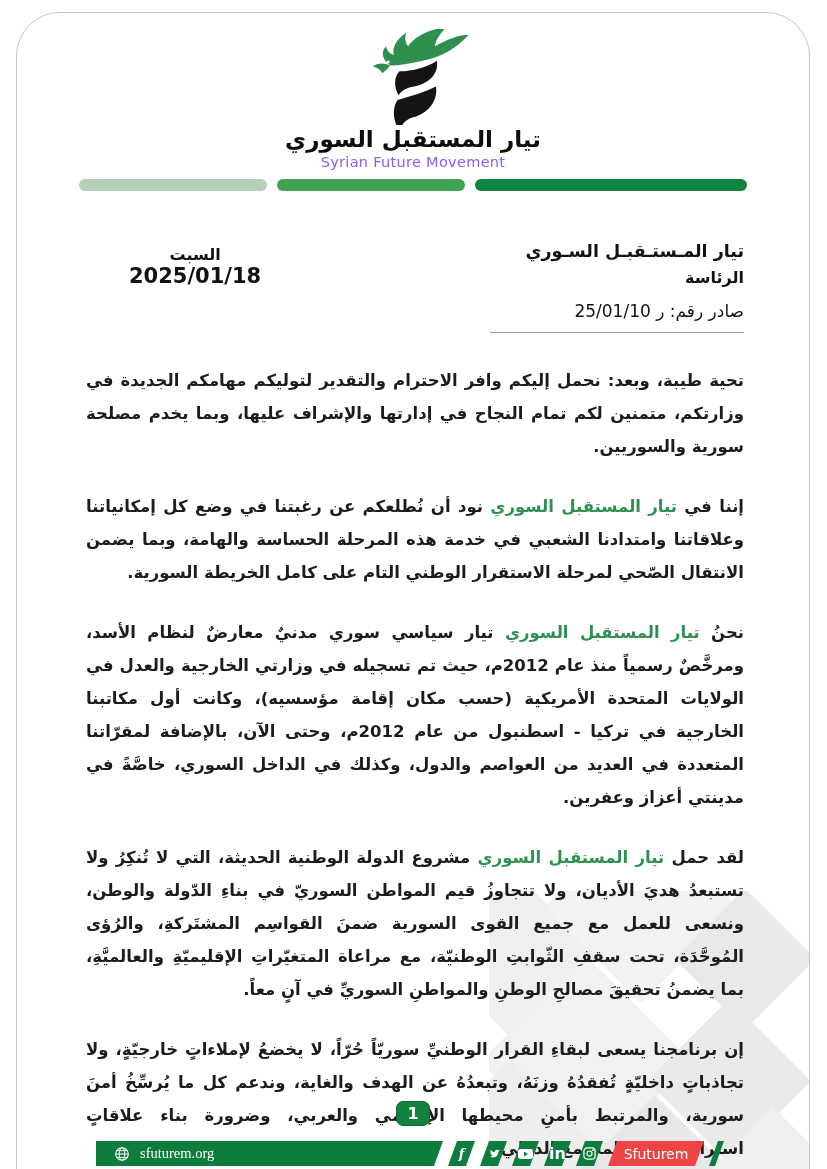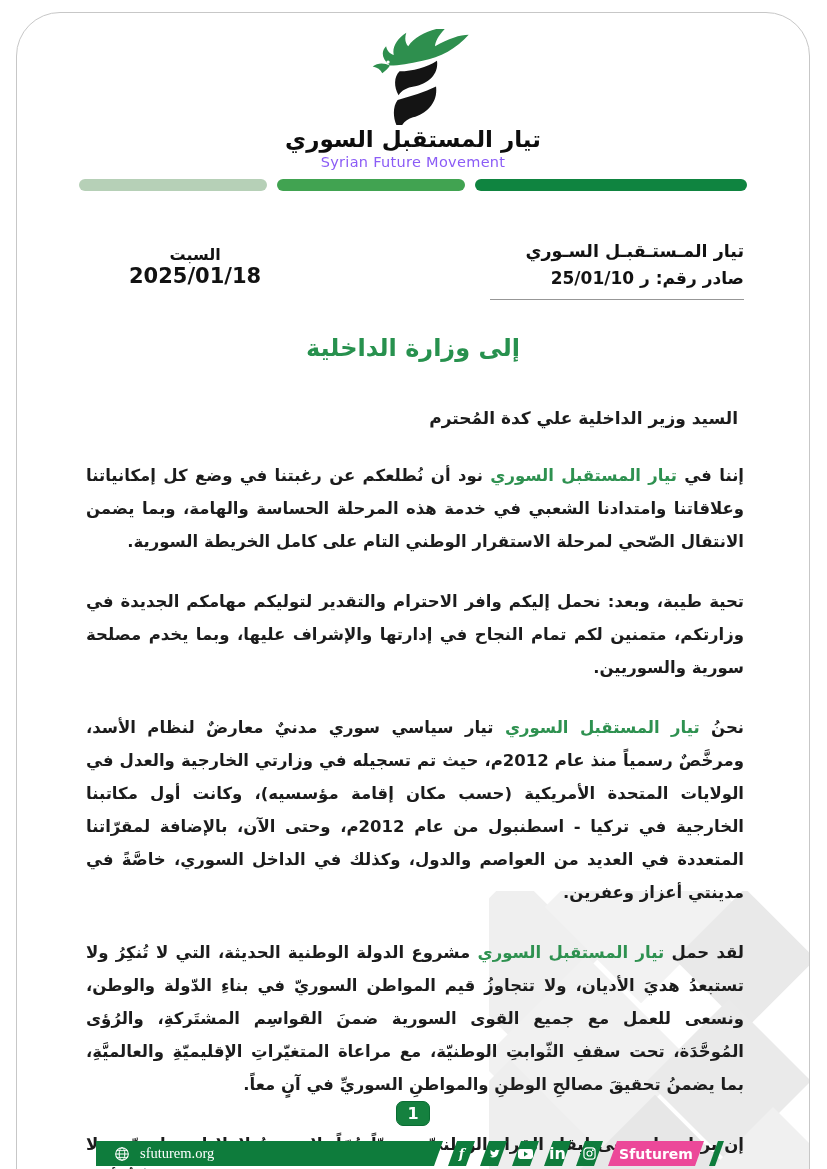--- a/index.html
+++ b/index.html
@@ -33,21 +33,21 @@
   .tribar .seg{border-radius:7px;}
   .seg-light{flex:1;background:#b6d0b7;}
   .seg-mid{flex:1;background:#41a351;}
   .seg-dark{flex:1.45;background:#0f8440;}
   
   .meta{direction:rtl;display:flex;justify-content:space-between;align-items:flex-start;
         padding:50px 65px 0 112px;position:relative;z-index:1;color:#121212;}
   .meta-right{width:254px;}
   .meta-org{font-size:17.5px;font-weight:800;}
   .meta-dept{font-size:16px;font-weight:700;margin-top:7px;}
-  .meta-ref{font-size:17px;font-weight:700;margin-top:7px;}
+  .meta-ref{font-size:17px;font-weight:400;margin-top:14px;}
   .meta-sep{border-top:1.6px solid #979797;margin-top:11px;}
   .meta-left{text-align:center;margin-top:4px;}
   .meta-day{font-size:16px;font-weight:700;}
   .meta-date{font-size:21px;font-weight:700;direction:ltr;}
   
   .title{position:relative;z-index:1;text-align:center;color:#27914e;
          font-size:24px;font-weight:900;margin-top:34px;}
   .content{position:relative;z-index:1;direction:rtl;padding:0 65px 0 69px;color:#1c1c1c;}
   .salutation{font-size:17px;font-weight:700;margin-top:46px;padding-right:6px;text-align:right;}
   .para{font-size:16.5px;font-weight:700;line-height:33px;text-align:justify;margin:0 0 27px 0;}
@@ -63,23 +63,23 @@
   }
   
   .footer{position:absolute;left:79px;top:1128px;width:628px;height:25px;z-index:2;
           display:flex;align-items:stretch;gap:5px;}
   .f-left{flex:1;background:#0e7c3c;clip-path:polygon(0 0,100% 0,calc(100% - 9px) 100%,0 100%);
           display:flex;align-items:center;gap:10px;padding:0 6px 0 18px;direction:ltr;}
   .f-site{color:#fff;font-family:"Liberation Serif","DejaVu Serif",serif;font-size:14.5px;}
   .social-box{width:27px;background:#0e7c3c;clip-path:polygon(9px 0,100% 0,calc(100% - 9px) 100%,0 100%);
           display:flex;align-items:center;justify-content:center;color:#fff;}
   .social-box .tglyph{font-size:13px;font-weight:800;font-style:italic;line-height:1;}
-  .f-handle{width:96px;background:#ec4899;clip-path:polygon(9px 0,100% 0,calc(100% - 9px) 100%,0 100%);
+  .f-handle{width:96px;background:#ef4444;clip-path:polygon(9px 0,100% 0,calc(100% - 9px) 100%,0 100%);
           display:flex;align-items:center;justify-content:center;color:#fff;
-          font-size:14px;font-weight:700;}
+          font-size:14px;font-weight:400;}
   .f-tail{width:15px;background:#0e7c3c;clip-path:polygon(9px 0,100% 0,calc(100% - 9px) 100%,0 100%);}
 </style>
 </head>
 <body>
 
 <div class="card">
 
   <div class="watermark">
     <div class="wm wm1"></div>
       <div class="wm wm2"></div>
@@ -106,36 +106,35 @@
     <div class="tribar">
       <div class="seg seg-light"></div>
       <div class="seg seg-mid"></div>
       <div class="seg seg-dark"></div>
     </div>
   </div>
 
   <div class="meta">
     <div class="meta-right">
       <div class="meta-org">تيار المـستـقبـل السـوري</div>
+      <div class="meta-dept">الرئاسة</div>
       <div class="meta-ref">صادر رقم: ر 25/01/10</div>
       <div class="meta-sep"></div>
     </div>
     <div class="meta-left">
       <div class="meta-day">السبت</div>
       <div class="meta-date">2025/01/18</div>
     </div>
   </div>
 
-  <div class="title">إلى وزارة الداخلية</div>
 
   <div class="content">
-    <div class="salutation">السيد وزير الداخلية علي كدة المُحترم</div>
     <div id="paragraphs">
+        <p class="para"><span>تحية طيبة، وبعد: نحمل إليكم وافر الاحترام والتقدير لتوليكم مهامكم الجديدة في وزارتكم، متمنين لكم تمام النجاح في إدارتها والإشراف عليها، وبما يخدم مصلحة سورية والسوريين.</span></p>
         <p class="para"><span>إننا في </span><span class="green">تيار المستقبل السوري</span><span> نود أن نُطلعكم عن رغبتنا في وضع كل إمكانياتنا وعلاقاتنا وامتدادنا الشعبي في خدمة هذه المرحلة الحساسة والهامة، وبما يضمن الانتقال الصّحي لمرحلة الاستقرار الوطني التام على كامل الخريطة السورية.</span></p>
-        <p class="para"><span>تحية طيبة، وبعد: نحمل إليكم وافر الاحترام والتقدير لتوليكم مهامكم الجديدة في وزارتكم، متمنين لكم تمام النجاح في إدارتها والإشراف عليها، وبما يخدم مصلحة سورية والسوريين.</span></p>
         <p class="para"><span>نحنُ </span><span class="green">تيار المستقبل السوري</span><span> تيار سياسي سوري مدنيٌ معارضٌ لنظام الأسد، ومرخَّصٌ رسمياً منذ عام 2012م، حيث تم تسجيله في وزارتي الخارجية والعدل في الولايات المتحدة الأمريكية (حسب مكان إقامة مؤسسيه)، وكانت أول مكاتبنا الخارجية في تركيا - اسطنبول من عام 2012م، وحتى الآن، بالإضافة لمقرّاتنا المتعددة في العديد من العواصم والدول، وكذلك في الداخل السوري، خاصَّةً في مدينتي أعزاز وعفرين.</span></p>
         <p class="para"><span>لقد حمل </span><span class="green">تيار المستقبل السوري</span><span> مشروع الدولة الوطنية الحديثة، التي لا تُنكِرُ ولا تستبعدُ هديَ الأديان، ولا تتجاوزُ قيم المواطن السوريّ في بناءِ الدّولة والوطن، ونسعى للعمل مع جميع القوى السورية ضمنَ القواسِم المشتَركةِ، والرُؤى المُوحَّدَة، تحت سقفِ الثّوابتِ الوطنيّة، مع مراعاة المتغيّراتِ الإقليميّةِ والعالميَّةِ، بما يضمنُ تحقيقَ مصالحِ الوطنِ والمواطنِ السوريِّ في آنٍ معاً.</span></p>
         <p class="para"><span>إن برنامجنا يسعى لبقاءِ القرار الوطنيِّ سوريّاً حُرّاً، لا يخضعُ لإملاءاتٍ خارجيّةٍ، ولا تجاذباتٍ داخليّةٍ تُفقدُهُ وزنَهُ، وتبعدُهُ عن الهدف والغاية، وندعم كل ما يُرسِّخُ أمنَ سورية، والمرتبط بأمنِ محيطها الإقليمي والعربي، وضرورة بناء علاقاتٍ استراتيجيةٍ مع المجتمع الدولي.</span></p>
       </div>
   </div>
 
   <div class="page-badge">1</div>
 
   <div class="footer">
     <div class="f-left">

